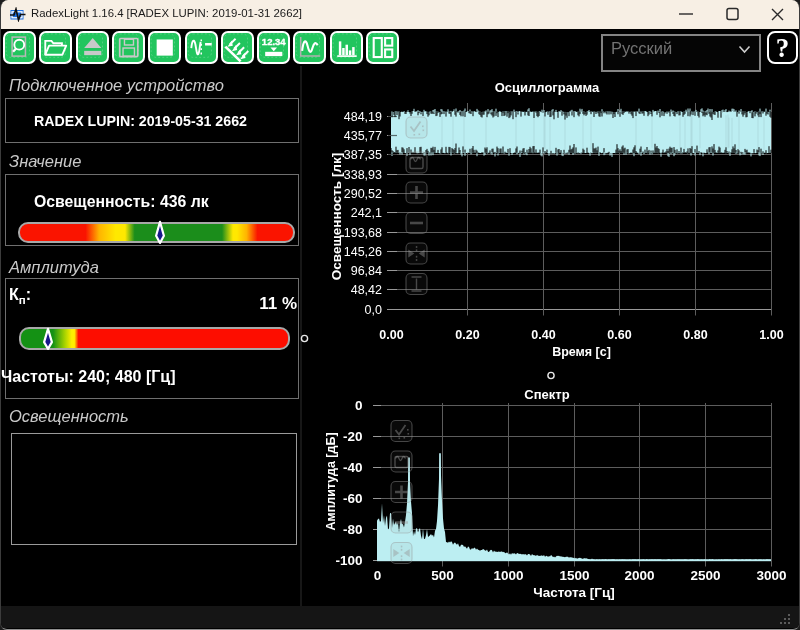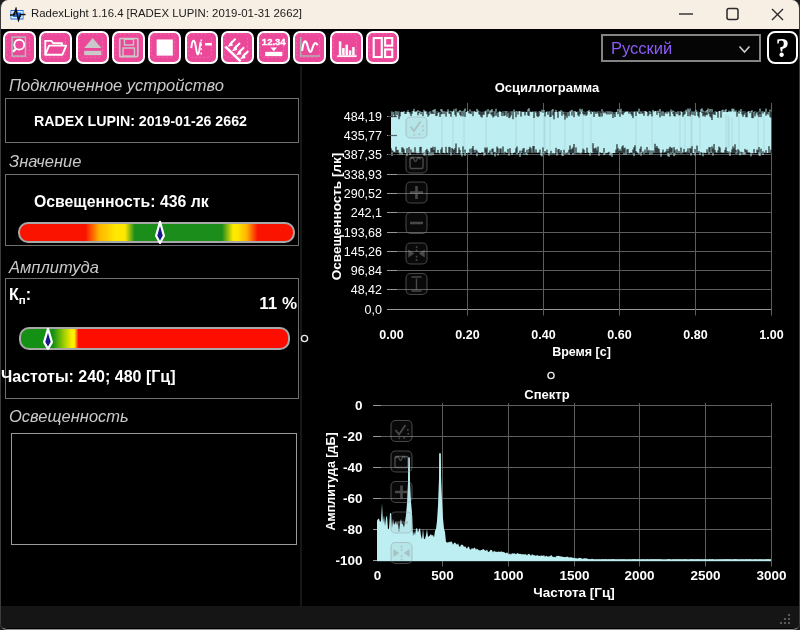--- a/index.html
+++ b/index.html
@@ -8,23 +8,23 @@
   background:#000; border-radius:8px 8px 7px 7px;
   border-left:1px solid #3c3c3c; border-right:1px solid #3c3c3c;
   border-bottom:1.5px solid #8f8f8f; overflow:hidden; }
 #titlebar { position:absolute; left:0; top:0; width:100%; height:39px;
   background:#f7efe4; }
 #titletext { position:absolute; left:30px; top:7px; font-size:11.4px; color:#1a1a1a; letter-spacing:0px; }
 #appicon { position:absolute; left:9px; top:7px; }
 .wbtn { position:absolute; top:0; width:30px; height:29px; }
 #toolbar { position:absolute; left:0; top:29px; width:100%; height:37px; background:#000; }
 .tbtn { position:absolute; top:1.5px; width:33px; height:33px; border:2px solid #fff;
-  border-radius:7px; background:#ec4899; }
-#lang { position:absolute; left:600px; top:4.5px; width:160px; height:28px;
-  border:2px solid #848484; background:#050505; color:#8b5cf6; font-size:16.5px;
+  border-radius:7px; background:#22c55e; }
+#lang { position:absolute; left:600px; top:4.5px; width:160px; height:38px;
+  border:2px solid #848484; background:#050505; color:#737373; font-size:16.5px;
   line-height:24px; padding-left:8px; }
 #help { position:absolute; left:766px; top:1.5px; width:31px; height:33px;
   border:2.5px solid #fff; border-radius:8px; text-align:center;
   font-family:"Liberation Serif", serif; font-size:27px; font-weight:bold; color:#fff; line-height:30px; }
 .seclabel { position:absolute; left:8px; color:#c9c9c9; font-size:16.5px;font-style:italic; }
 .box { position:absolute; left:4px; width:294px; border:1px solid #6f6f6f; background:#000; }
 .boldtxt { position:absolute; color:#fff; font-weight:bold; font-size:16px; white-space:nowrap; }
 .gbar { position:absolute; border:2px solid #a8a8a8; border-radius:10px; }
 #chartsvg { position:absolute; left:0; top:0; }
 .tick { font-size:12.5px; fill:#fff; }
@@ -128,21 +128,21 @@
     <div id="lang">Русский
       <svg style="position:absolute;right:8px;top:9px" width="13" height="9" viewBox="0 0 13 9">
           <path d="M1.5 1.5 L6.5 7 L11.5 1.5" fill="none" stroke="#ccc" stroke-width="1.6"></path>
         </svg>
     </div>
     <div id="help">?</div>
   </div>
 
   <div class="seclabel" style="top:76px">Подключенное устройство</div>
   <div class="box" style="top:98px; height:45px"></div>
-  <div class="boldtxt" style="left:33px; top:113px; font-size:14.2px">RADEX LUPIN: 2019-01-26 2662</div>
+  <div class="boldtxt" style="left:33px; top:113px; font-size:14.2px">RADEX LUPIN: 2019-05-31 2662</div>
 
   <div class="seclabel" style="top:152px">Значение</div>
   <div class="box" style="top:174px; height:72px"></div>
   <div class="boldtxt" style="left:33px; top:193px; font-size:15.8px">Освещенность: 436 лк</div>
   <div class="gbar" style="left:17px; top:222px; width:277px; height:21px;
     background:linear-gradient(to right,#fa1400 0%,#fa1400 24%,#ffb400 29%,#ffe800 35%,#ffe800 38.5%,#1b8d1b 42%,#1b8d1b 74%,#ffe800 78%,#ffe800 79.5%,#ffb400 83%,#fa1400 87%,#fa1400 100%)"></div>
 <svg style="position:absolute;left:151.2px;top:221.3px;overflow:visible" width="16" height="26" viewBox="0 0 16 26">
       <path d="M8 0.9 L11.9 14.7 L8 21.9 L4.1 14.7 Z" fill="#181889" stroke="#fff" stroke-width="2.2" stroke-linejoin="round"></path>
     </svg>
 

